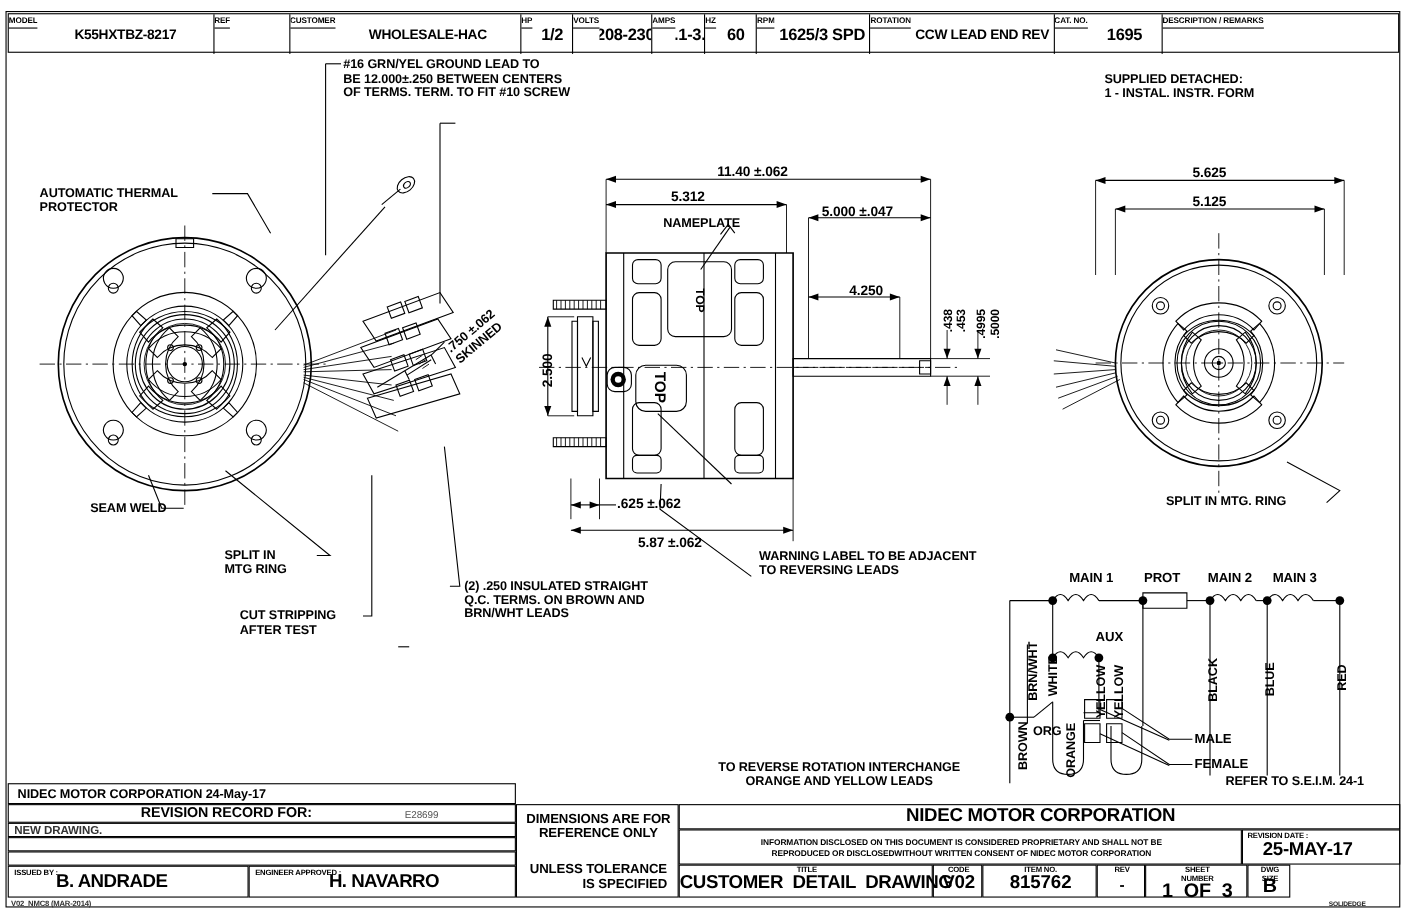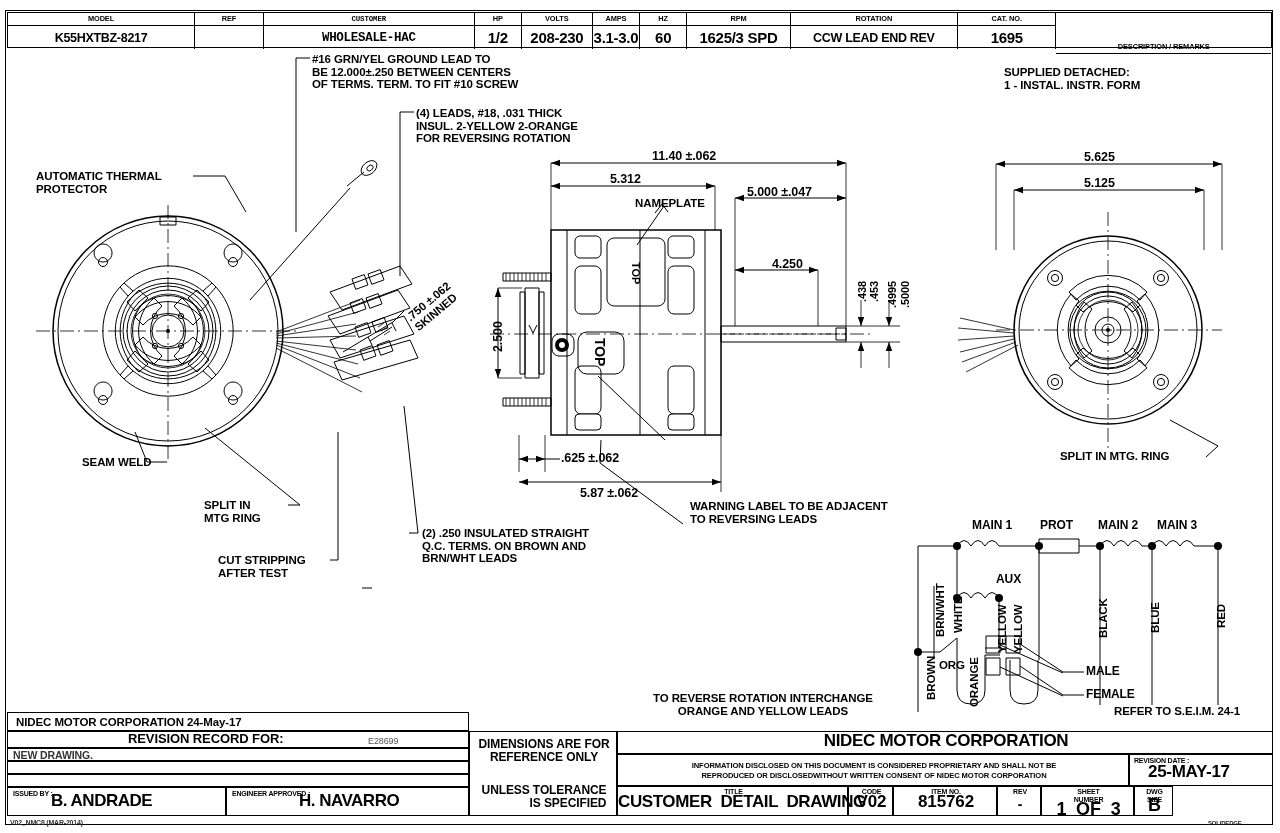--- a/index.html
+++ b/index.html
@@ -33,24 +33,24 @@
     border:1.6px solid #000;box-sizing:border-box;
   }
   
   .hdr{
     position:absolute;left:7px;top:12px;height:36px;
     display:flex;box-sizing:border-box;
   }
   .hcell{
     box-sizing:border-box;
     border-right:1.3px solid #000;
-    display:flex;flex-direction:column;
+    display:flex;flex-direction:row;
     height:36px;
   }
-  .hcell:last-child{border-right:none;margin-top:28px;}
+  .hcell:last-child{border-right:none;}
   .hcap{
     font-size:7.4px;font-weight:bold;text-align:center;
     letter-spacing:-0.1px;
     padding-top:1px;height:11px;line-height:10px;
     border-bottom:1.1px solid #000;
     white-space:nowrap;overflow:hidden;
   }
   .hval{
     flex:1;display:flex;align-items:center;justify-content:center;
     font-size:15px;font-weight:bold;letter-spacing:-0.3px;
@@ -77,21 +77,21 @@
 
   <div class="hdr" id="header-table" style="width: 1265px; border: 1.3px solid rgb(0, 0, 0);">
       <div class="hcell" style="width: 190px;">
         <div class="hcap">MODEL</div>
         <div class="hval sm">K55HXTBZ-8217</div>
       </div>
       <div class="hcell" style="width: 70px;">
         <div class="hcap">REF</div>
         <div class="hval"></div>
       </div>
-      <div class="hcell" style="width: 214px; font-family: Liberation Mono, monospace;">
+      <div class="hcell" style="width: 214px;">
         <div class="hcap">CUSTOMER</div>
         <div class="hval sm">WHOLESALE-HAC</div>
       </div>
       <div class="hcell" style="width: 48px;">
         <div class="hcap">HP</div>
         <div class="hval">1/2</div>
       </div>
       <div class="hcell" style="width: 72px;">
         <div class="hcap">VOLTS</div>
         <div class="hval">208-230</div>
@@ -474,23 +474,20 @@
       <g class="ln">
         <path d="M934 586 v72"></path>
       </g>
     </g>
   </svg>
 
   <div class="txt b" style="left:312px;top:53px;">#16 GRN/YEL GROUND LEAD TO
 BE 12.000±.250 BETWEEN CENTERS
 OF TERMS. TERM. TO FIT #10 SCREW</div>
 
-  <div class="txt b" style="left:416px;top:107px;">(4) LEADS, #18, .031 THICK
-INSUL. 2-YELLOW 2-ORANGE
-FOR REVERSING ROTATION</div>
 
   <div class="txt b" style="left:1004px;top:66px;">SUPPLIED DETACHED:
 1 - INSTAL. INSTR. FORM</div>
 
   <div class="txt b" style="left:36px;top:170px;">AUTOMATIC THERMAL
 PROTECTOR</div>
 
   <div class="txt b" style="left:82px;top:456px;">SEAM WELD</div>
 
   <div class="txt b" style="left:204px;top:499px;">SPLIT IN
@@ -503,21 +500,21 @@
 SKINNED</div>
 
   <div class="txt b" style="left:422px;top:527px;">(2) .250 INSULATED STRAIGHT
 Q.C. TERMS. ON BROWN AND
 BRN/WHT LEADS</div>
 
 
   <div class="txt b" style="left:690px;top:500px;">WARNING LABEL TO BE ADJACENT
 TO REVERSING LEADS</div>
 
-  <div class="txt b" style="left:599px;top:197px;padding-left:36px;">NAMEPLATE</div>
+  <div class="txt b" style="left:567px;top:197px;padding-left:36px;">NAMEPLATE</div>
 
   <div class="txt b vert" style="left:642px;top:262px;transform:rotate(90deg);font-size:11px;">TOP</div>
 
   <div class="txt b vert" style="left:606px;top:338px;transform:rotate(90deg);font-size:14px;">TOP</div>
 
   <div class="txt b" style="left:1060px;top:450px;">SPLIT IN MTG. RING</div>
 
   <div class="txt b" style="left:653px;top:692px;text-align:center;">TO REVERSE ROTATION INTERCHANGE
 ORANGE AND YELLOW LEADS</div>
 

